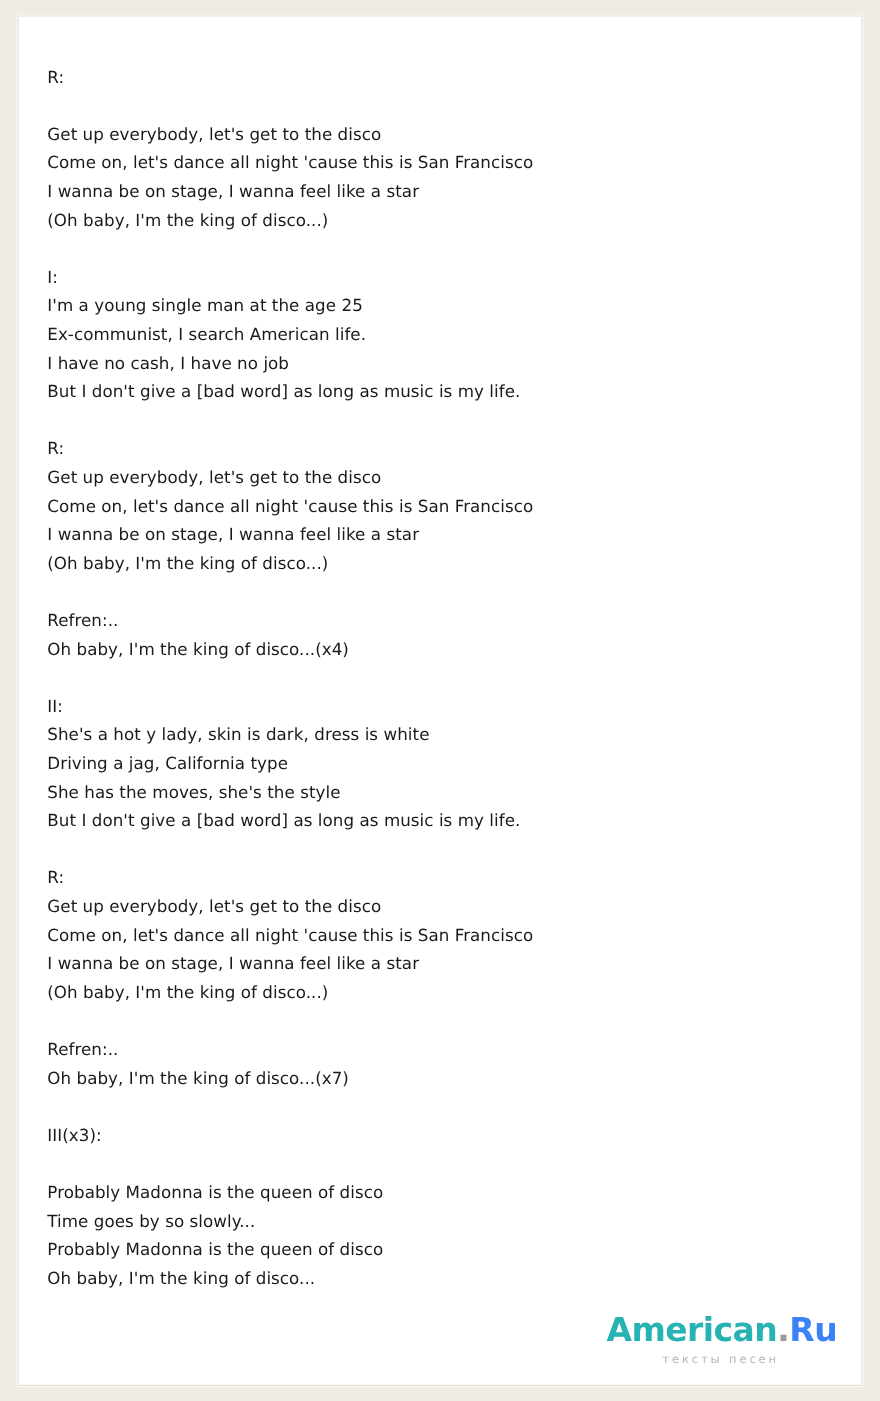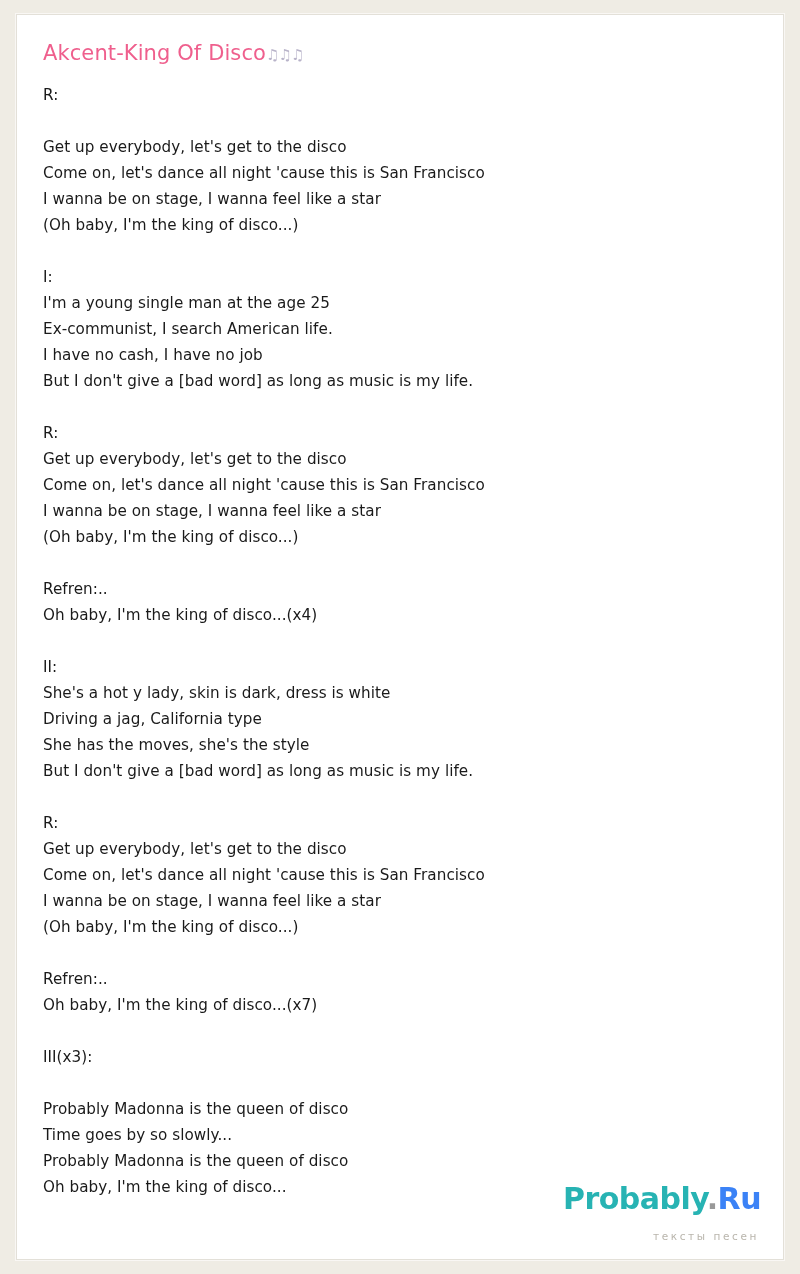--- a/index.html
+++ b/index.html
@@ -74,31 +74,31 @@
     font-weight: bold;
     letter-spacing: -0.5px;
   }
   .logo-web { color: #27b3b3; }
   .logo-dot { color: #999; font-weight: bold; }
   .logo-ru { color: #3b82f6; }
   .logo-sub {
     font-size: 10.5px;
     color: #b9b5ac;
     letter-spacing: 2.6px;
-    margin-top: 17px;
+    margin-top: 6px;
     padding-right: 2px;
+    text-align: center;
   }
 </style>
 </head>
 <body>
 
 <div class="page">
   <div class="inner">
 
-    <h1 class="song-title"><span>Akcent-King Of Disco</span><span class="notes">♫♫♫</span></h1>
 
 
     <div class="lyrics">R:
 
 Get up everybody, let's get to the disco
 Come on, let's dance all night 'cause this is San Francisco
 I wanna be on stage, I wanna feel like a star
 (Oh baby, I'm the king of disco...)
 
 I:
@@ -134,16 +134,16 @@
 III(x3):
 
 Probably Madonna is the queen of disco
 Time goes by so slowly...
 Probably Madonna is the queen of disco
 Oh baby, I'm the king of disco...</div>
 
   </div>
 
   <div class="footer-logo">
-    <div class="logo-main"><span class="logo-web">Probably</span><span class="logo-dot">.</span><span class="logo-ru">Ru</span></div>
+    <div class="logo-main"><span class="logo-web">American</span><span class="logo-dot">.</span><span class="logo-ru">Ru</span></div>
     <div class="logo-sub">тексты песен</div>
   </div>
 </div>
 
 </body></html>

